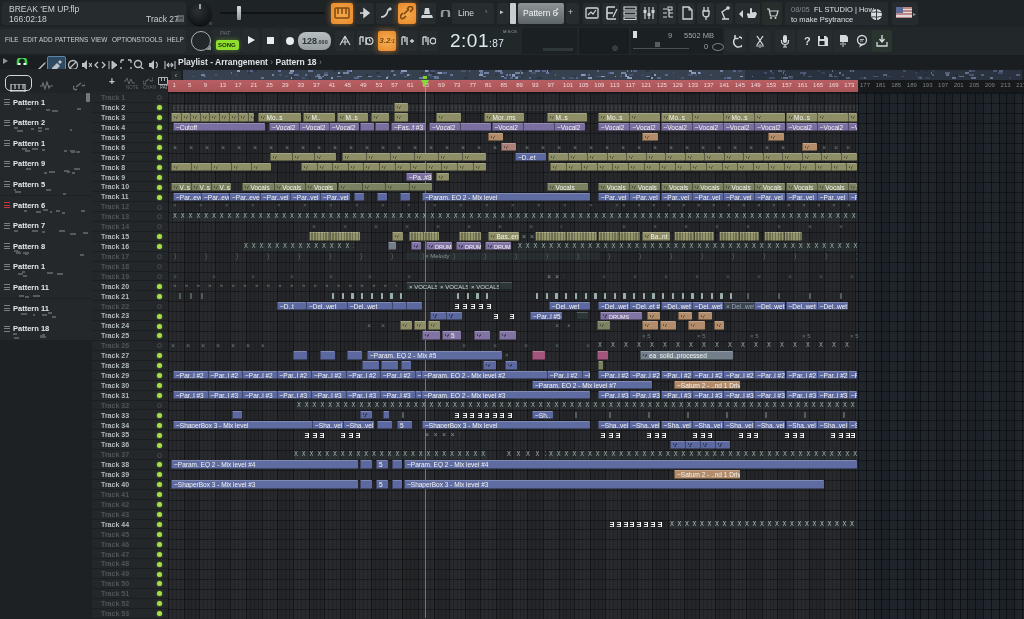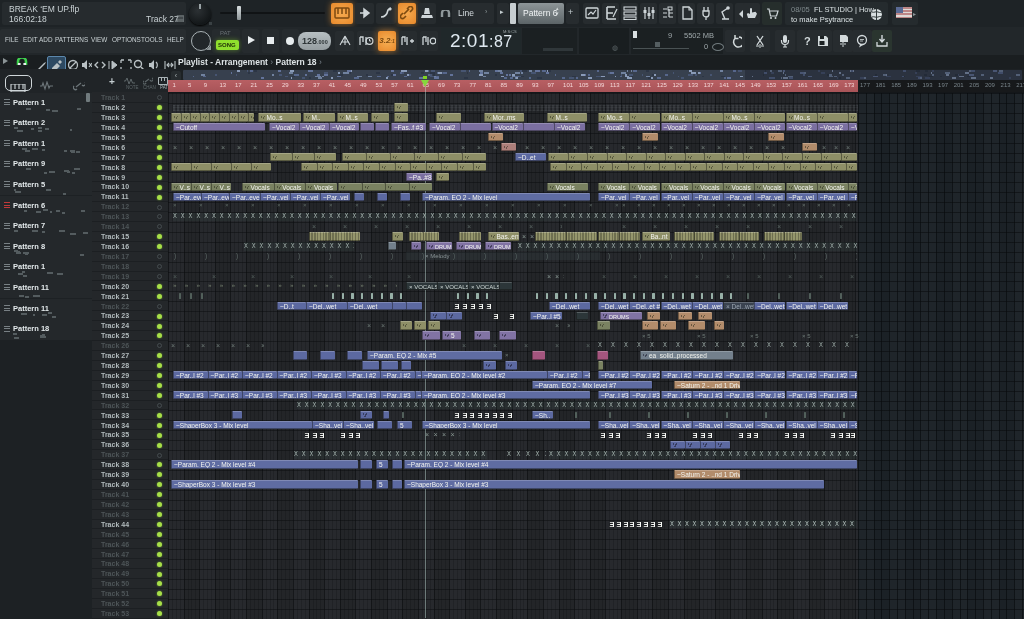--- a/index.html
+++ b/index.html
@@ -160,21 +160,21 @@
   </div>
 <div class="ab" style="left:399px;top:31px;width:18px;height:20px;background:#272c2f;border-radius:2px;text-align:center;"><svg width="14" height="14" viewBox="0 0 14 14" style="margin-top:3px">
       <path d="M1 3v8M1 3h3v5M6 3v8" stroke="#cfd6d9" stroke-width="1.3" fill="none"></path>
       <path d="M9 7h4M11 5v4" stroke="#cfd6d9" stroke-width="1.3"></path>
     </svg></div>
 <div class="ab" style="left:420px;top:31px;width:18px;height:20px;background:#272c2f;border-radius:2px;text-align:center;"><svg width="14" height="14" viewBox="0 0 14 14" style="margin-top:3px">
       <path d="M1 3v8M1 3h3v5M6 3v8" stroke="#cfd6d9" stroke-width="1.3" fill="none"></path>
       <circle cx="11" cy="7" r="2.8" fill="none" stroke="#cfd6d9" stroke-width="1.2"></circle>
     </svg></div>
 <div class="ab" style="left:441px;top:28px;width:80px;height:26px;background:#20282a;"></div>
-<div class="ab" style="left:450px;top:30px;font-size:19px;color:#dfe9f0;font-weight:normal;letter-spacing:0.5px;">2:01<span style="font-size:16px;text-align:center;">:87</span></div>
+<div class="ab" style="left:450px;top:30px;font-size:19px;color:#dfe9f0;font-weight:normal;letter-spacing:0.5px;">2:01<span style="font-size:10px;text-align:center;">:87</span></div>
 <div class="ab" style="left:503px;top:29px;font-size:4px;color:#9aa3a6;">M:S:CS</div>
 <div class="ab" style="left:522px;top:28px;width:55px;height:26px;background:#1b2022;"></div>
 <div class="ab" style="left:543px;top:48px;width:30px;height:3px;background:#30373a;"></div>
 <div class="ab" style="left:579px;top:28px;width:50px;height:26px;background:#191e20;"></div>
 <div class="ab" style="left:612px;top:44px;font-size:7px;color:#5f686b;">◍</div>
 <div class="ab" style="left:631px;top:28px;width:92px;height:26px;background:#1b2022;"></div>
 <div class="ab" style="left:633px;top:31px;width:4px;height:7px;background:#d8dee0;"></div>
 <div class="ab" style="left:668px;top:31px;font-size:7.5px;color:#9fa8ab;">9</div>
 <div class="ab" style="left:684px;top:31px;font-size:7.5px;color:#9fa8ab;">5502 MB</div>
 <div class="ab" style="left:633px;top:48px;width:56px;height:1px;background:#4a5254;"></div>

